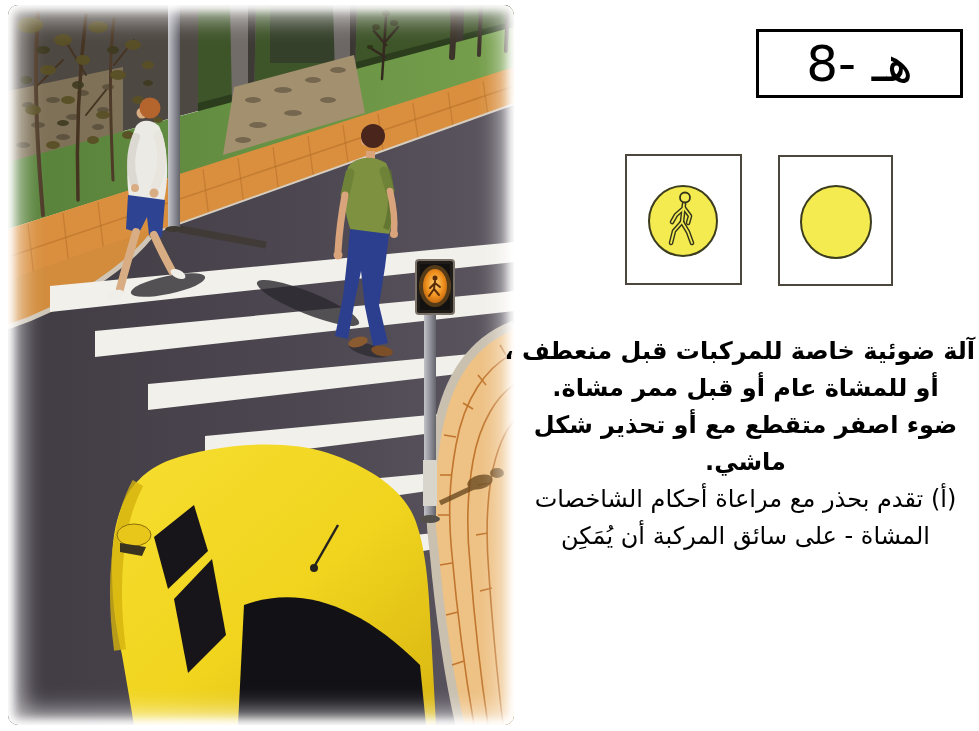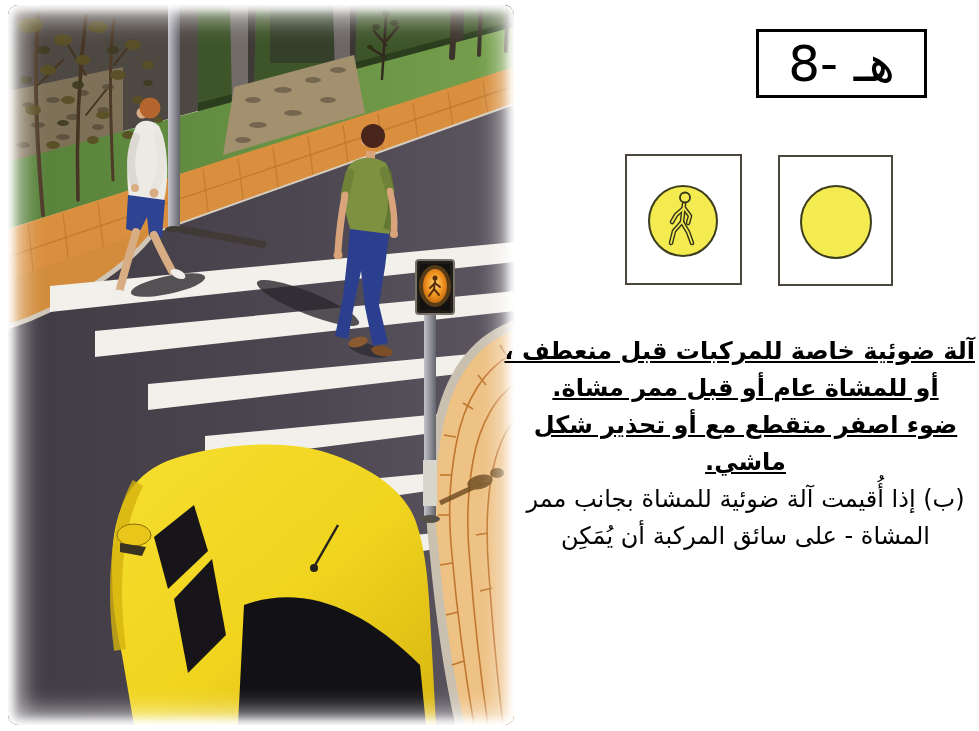--- a/index.html
+++ b/index.html
@@ -4,32 +4,32 @@
 <style>
   html,body{margin:0;padding:0;background:#fff;}
   .stage{position:relative;width:979px;height:731px;background:#fff;overflow:hidden;
          font-family:"DejaVu Sans",sans-serif;}
   
   .photo{position:absolute;left:8px;top:5px;width:506px;height:720px;border-radius:10px;overflow:hidden;}
   .photo svg{display:block;width:506px;height:720px;}
   .vignette{position:absolute;inset:0;border-radius:10px;pointer-events:none;
             box-shadow:inset 0 0 9px 5px #ffffff, inset 0 0 24px 12px rgba(255,255,255,.75);}
   
-  .title-box{position:absolute;left:756px;top:29px;width:171px;height:69px;border:3px solid #000;
+  .title-box{position:absolute;left:756px;top:29px;width:207px;height:69px;border:3px solid #000;
              box-sizing:border-box;display:flex;align-items:center;justify-content:center;
              direction:rtl;font-size:50px;color:#000;line-height:1;}
   
   .icon-box{position:absolute;background:#fff;border:2px solid #4c473d;box-sizing:border-box;
             display:flex;align-items:center;justify-content:center;}
   .icon-box.leftbox{left:625px;top:154px;width:117px;height:131px;}
   .icon-box.rightbox{left:778px;top:155px;width:115px;height:131px;}
   
   .desc{position:absolute;left:516px;top:333px;width:459px;direction:rtl;text-align:center;
         color:#000;font-size:24px;line-height:37px;white-space:nowrap;}
-  .desc .b{font-weight:700;text-decoration:underline;}
+  .desc .b{font-weight:700;}
   .desc .n{font-weight:400;}
 </style>
 </head>
 <body>
 
 <div class="stage">
 
   <div class="photo">
     <svg viewBox="0 0 506 720">
       <defs>
@@ -320,17 +320,17 @@
     <svg width="100" height="110" viewBox="0 0 100 110">
       <ellipse cx="50" cy="56" rx="35" ry="36" fill="#f3eb4f" stroke="#3c3c1e" stroke-width="2"></ellipse>
     </svg>
   </div>
 
   <div class="desc">
     <div class="b">آلة ضوئية خاصة للمركبات قبل منعطف ،</div>
     <div class="b">أو للمشاة عام أو قبل ممر مشاة.</div>
     <div class="b">ضوء اصفر متقطع مع أو تحذير شكل</div>
     <div class="b">ماشي.</div>
-    <div class="n">(ب) إذا أُقيمت آلة ضوئية للمشاة بجانب ممر</div>
+    <div class="n">(أ) تقدم بحذر مع مراعاة أحكام الشاخصات</div>
     <div class="n">المشاة - على سائق المركبة أن يُمَكِن</div>
   </div>
 
 </div>
 
 </body></html>

